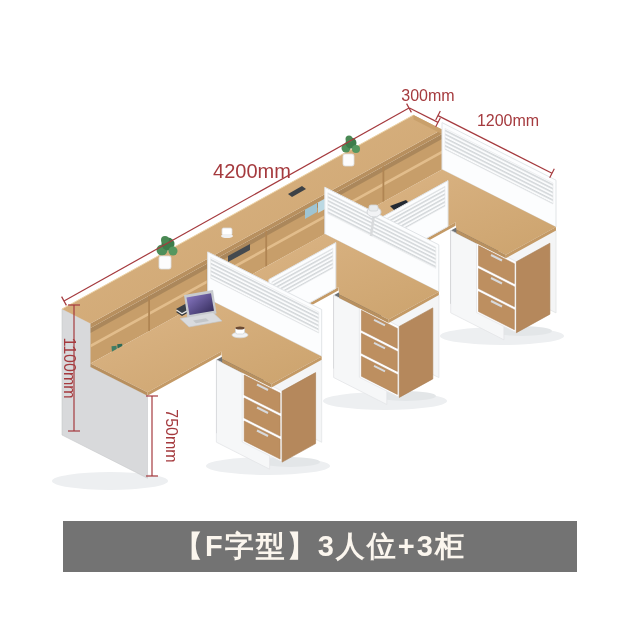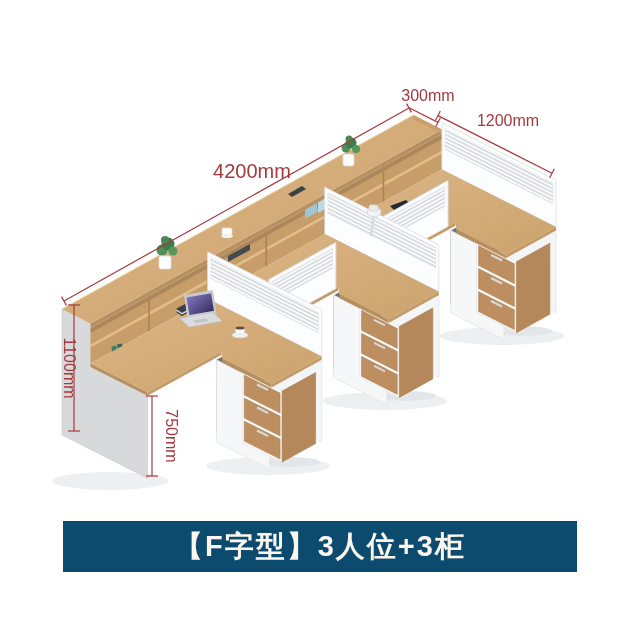--- a/index.html
+++ b/index.html
@@ -1,20 +1,20 @@
 <!DOCTYPE html>
 <html><head>
 <meta charset="utf-8">
 <style>
   html,body{margin:0;padding:0;background:#ffffff;}
   #stage{position:relative;width:640px;height:640px;background:#ffffff;overflow:hidden;
          font-family:"Liberation Sans", sans-serif;}
   #scene{position:absolute;left:0;top:0;}
   #caption-banner{position:absolute;left:63px;top:521px;width:514px;height:51px;
-        background:#0c4a6e;display:flex;align-items:center;justify-content:center;}
+        background:#737373;display:flex;align-items:center;justify-content:center;}
   #caption-banner span{color:#fbf6ee;font-size:29px;font-weight:bold;letter-spacing:2px;
         font-family:"Liberation Sans","DejaVu Sans",sans-serif;}
   text.dim{fill:#a53a3e;stroke:none;font-family:"Liberation Sans",sans-serif;}
   .dimline{stroke:#a53a3e;stroke-width:1.2;fill:none;}
 </style>
 </head>
 <body>
 
 <div id="stage">
 <svg id="scene" width="640" height="520" viewBox="0 0 640 520">

